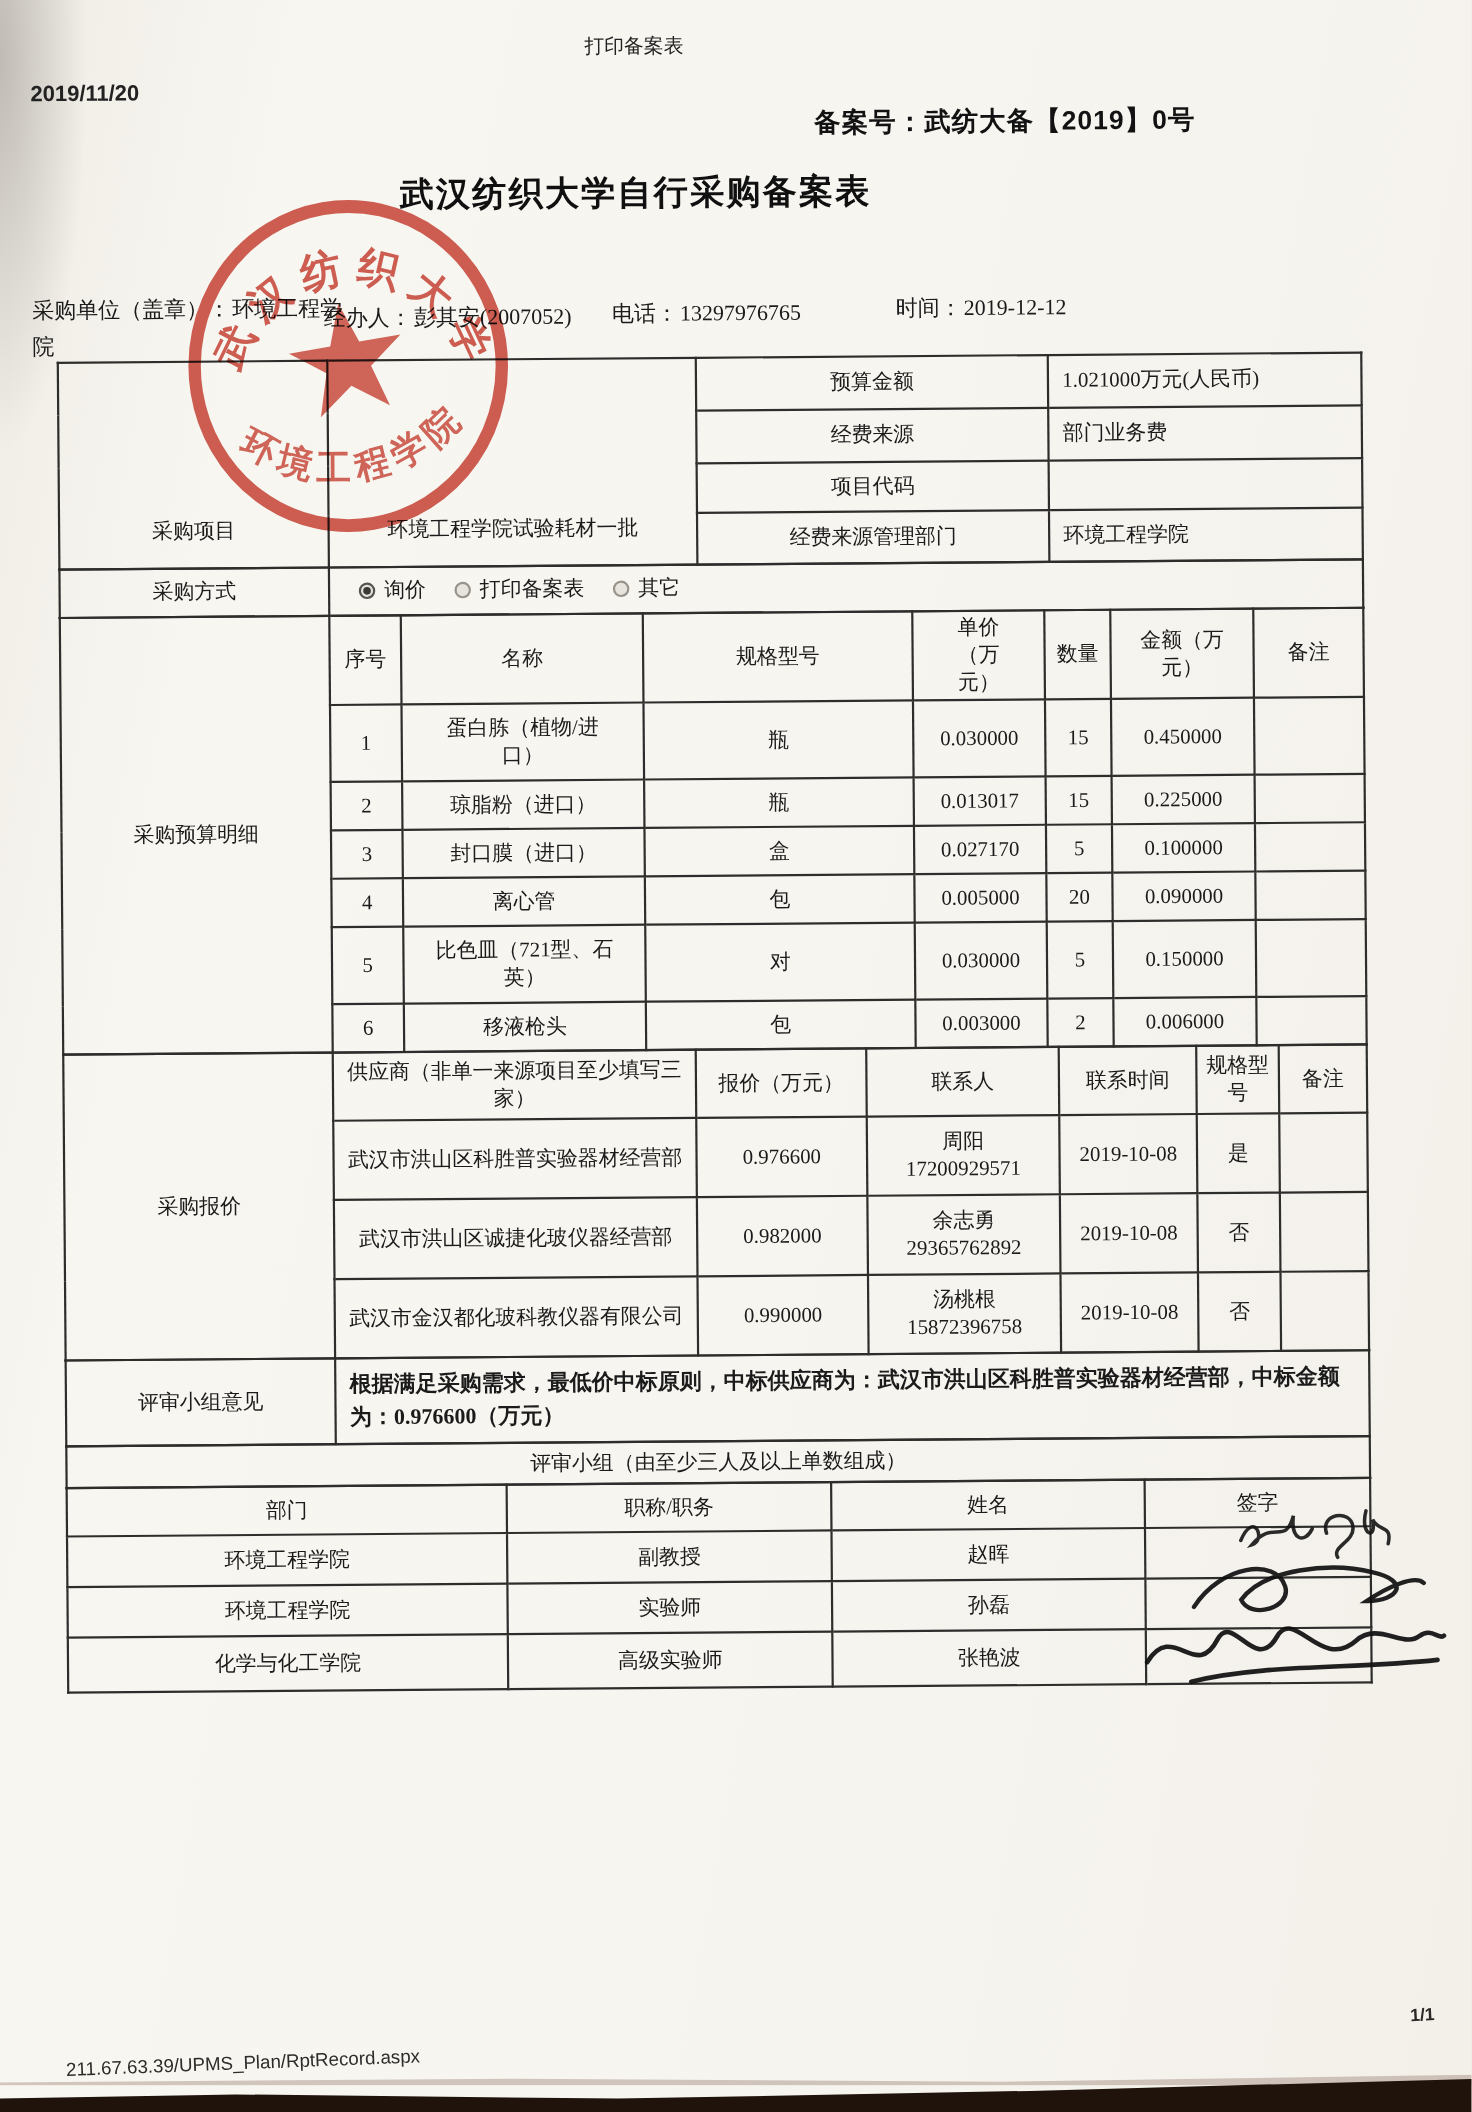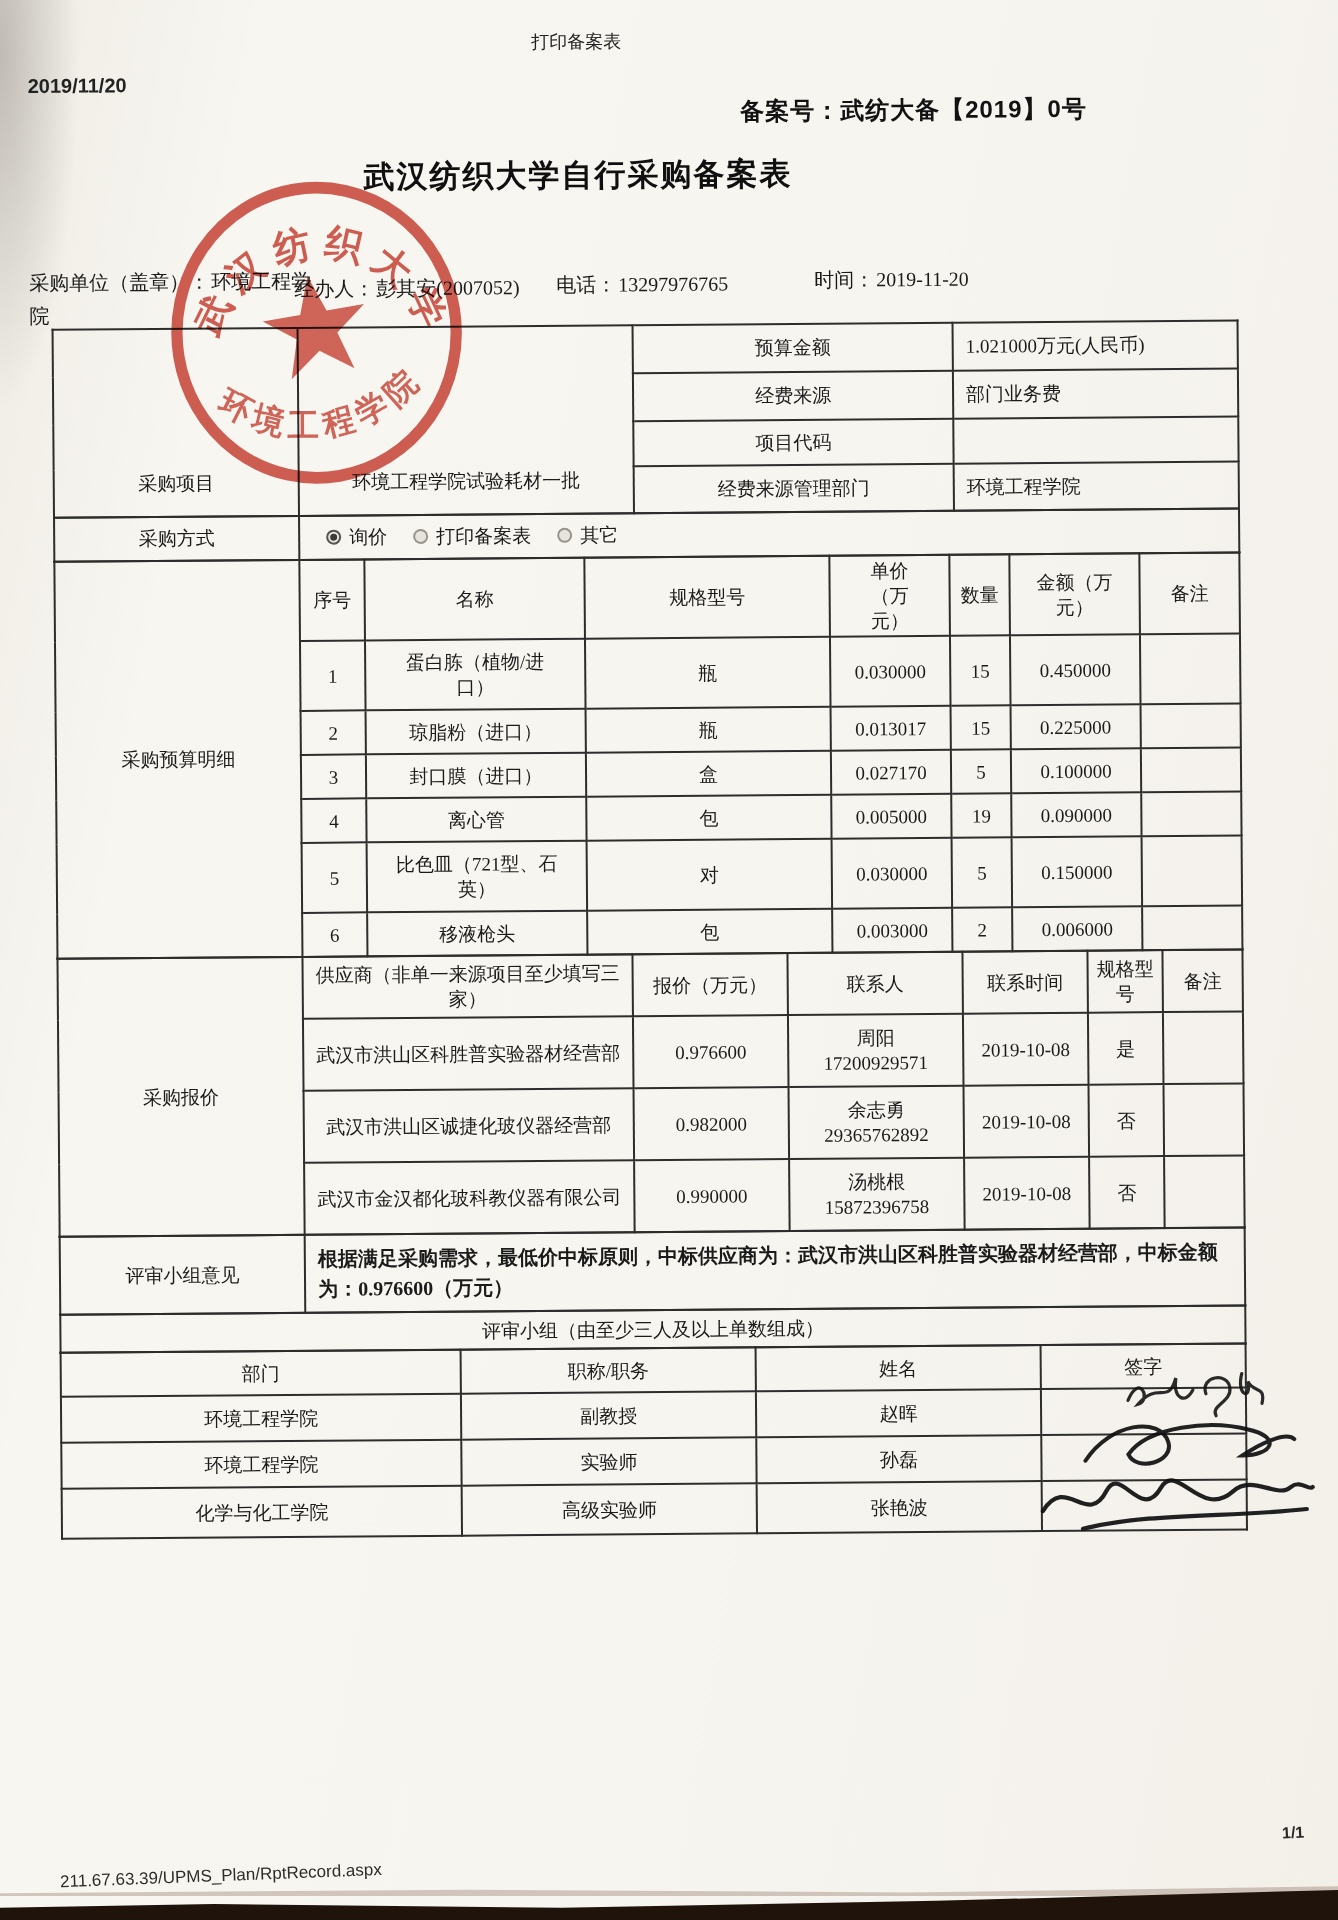--- a/index.html
+++ b/index.html
@@ -68,21 +68,21 @@
   <div class="content">
 
     <div class="hdr-date">2019/11/20</div>
     <div class="hdr-center">打印备案表</div>
     <div class="record-no"><span>备案号：</span><span>武纺大备【2019】0号</span></div>
     <h1 class="form-title">武汉纺织大学自行采购备案表</h1>
 
     <div class="info-row info-unit"><span class="lbl">采购单位（盖章）：</span><span>环境工程学院</span></div>
     <div class="info-row info-agent"><span class="lbl">经办人：</span><span>彭其安(2007052)</span></div>
     <div class="info-row info-phone"><span class="lbl">电话：</span><span>13297976765</span></div>
-    <div class="info-row info-time"><span class="lbl">时间：</span><span>2019-11-20</span></div>
+    <div class="info-row info-time"><span class="lbl">时间：</span><span>2019-12-12</span></div>
 
     <div class="form">
 
       <table>
         <colgroup>
             <col style="width:245px">
             <col style="width:335px">
             <col style="width:320px">
             <col style="width:285px">
           </colgroup>
@@ -183,21 +183,21 @@
               <td>0.027170</td>
               <td>5</td>
               <td>0.100000</td>
               <td></td>
             </tr>
             <tr style="height: 44px;">
               <td>4</td>
               <td class="small-pad">离心管</td>
               <td>包</td>
               <td>0.005000</td>
-              <td>19</td>
+              <td>20</td>
               <td>0.090000</td>
               <td></td>
             </tr>
             <tr style="height: 70px;">
               <td>5</td>
               <td class="small-pad">比色皿（721型、石英）</td>
               <td>对</td>
               <td>0.030000</td>
               <td>5</td>
               <td>0.150000</td>

